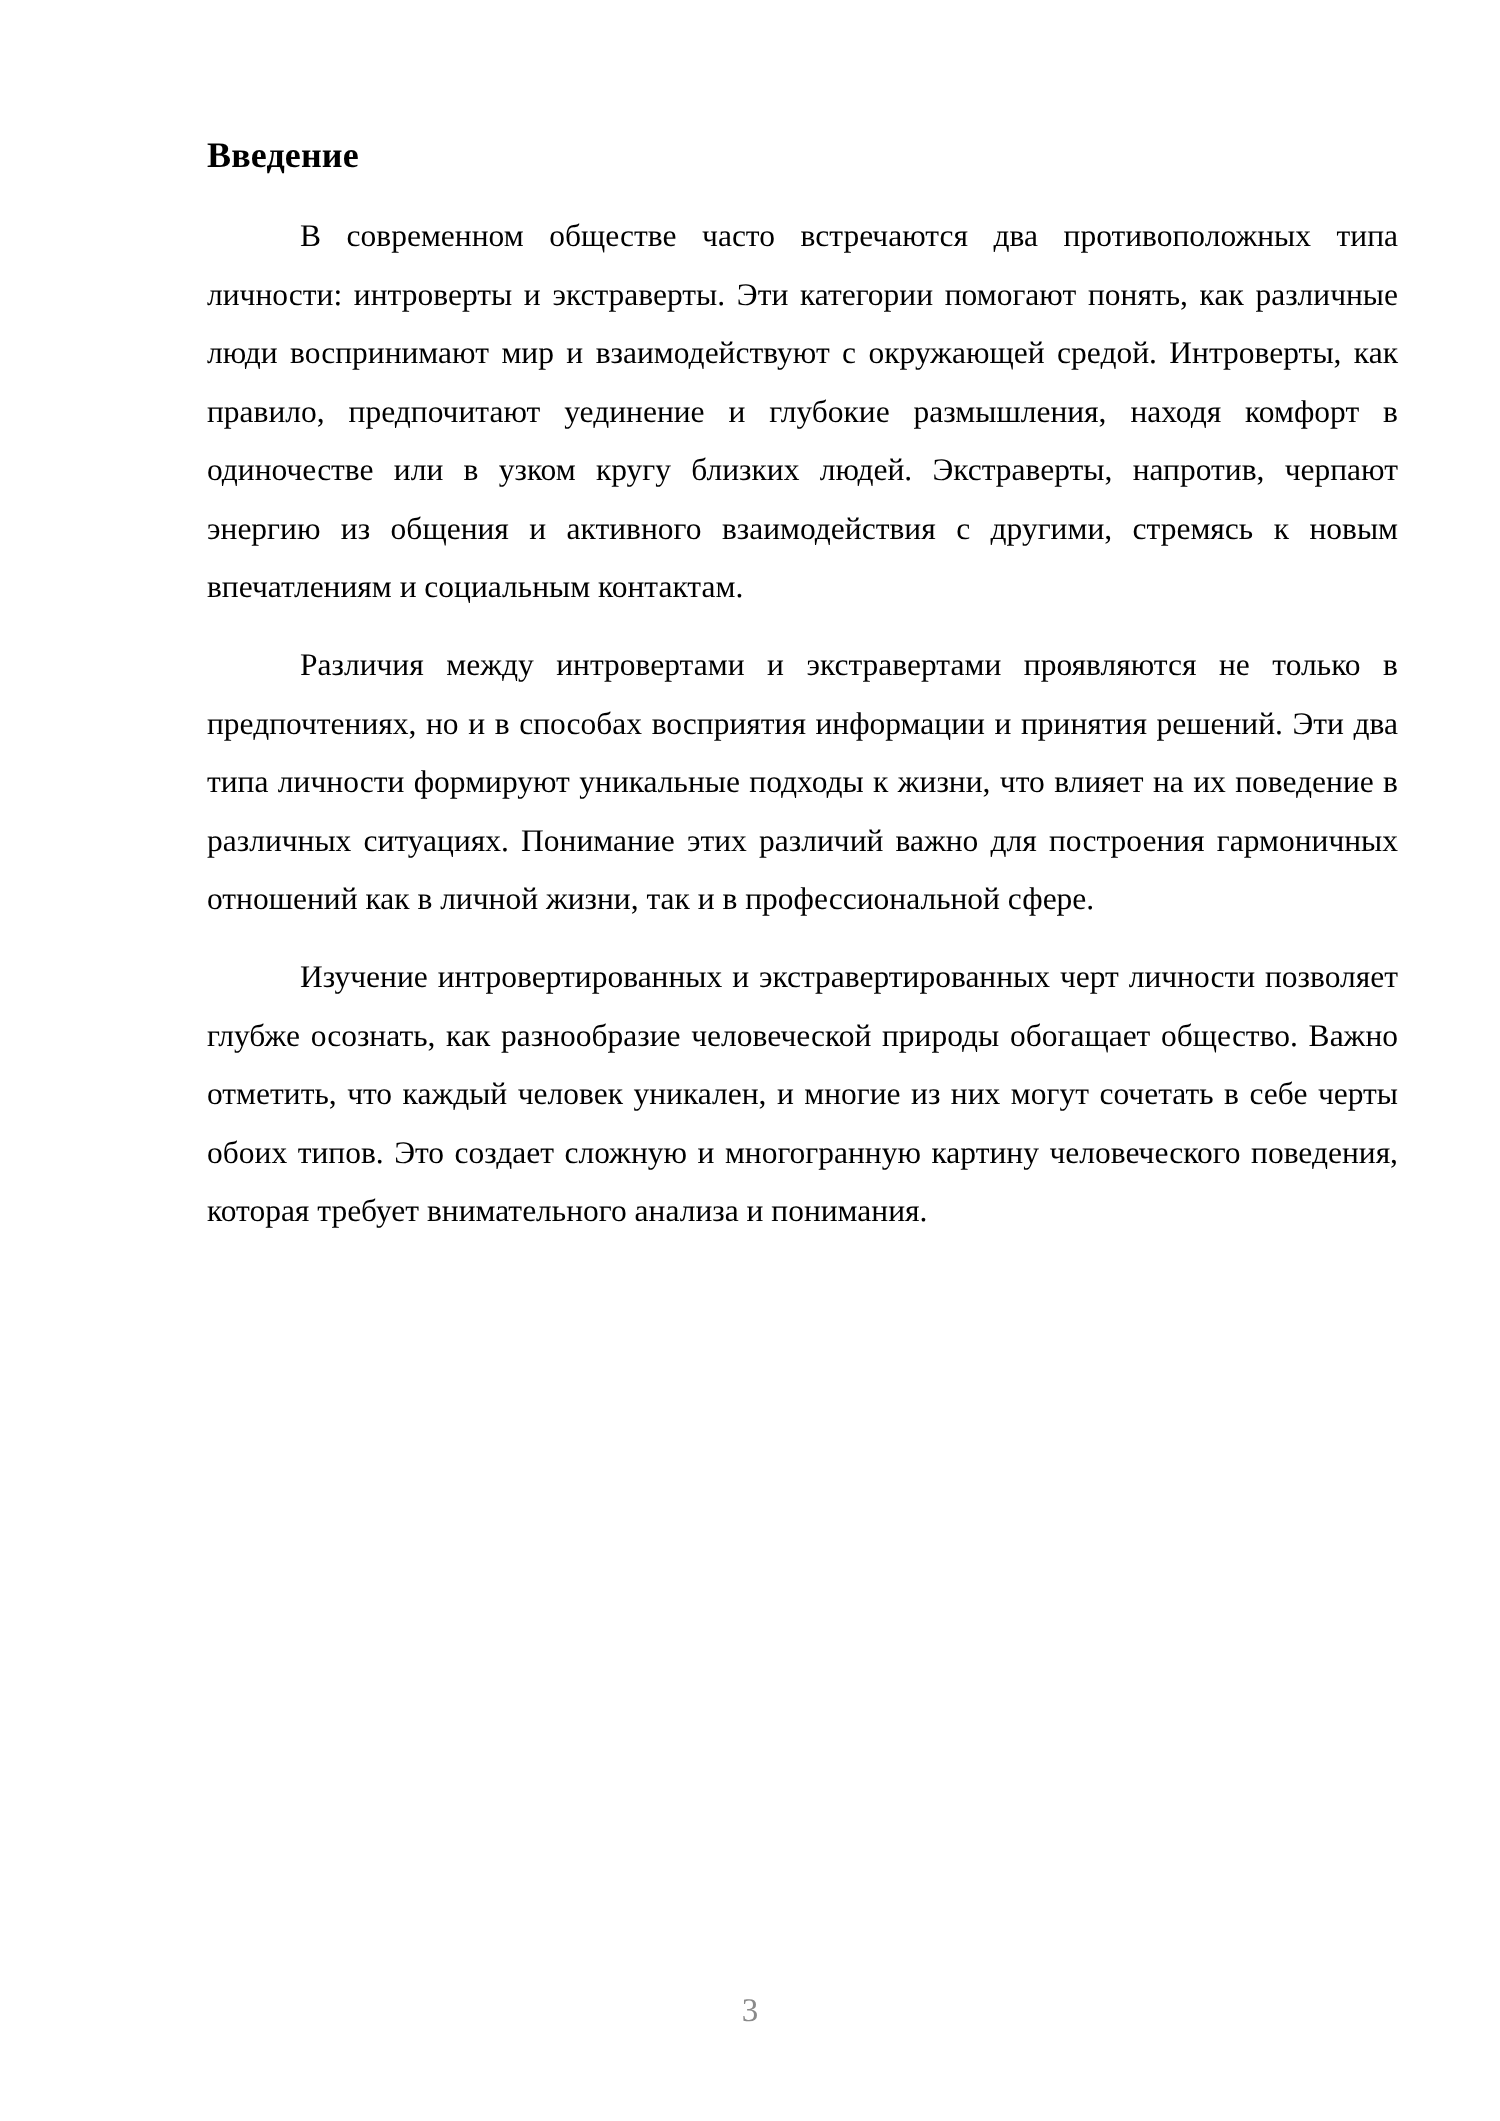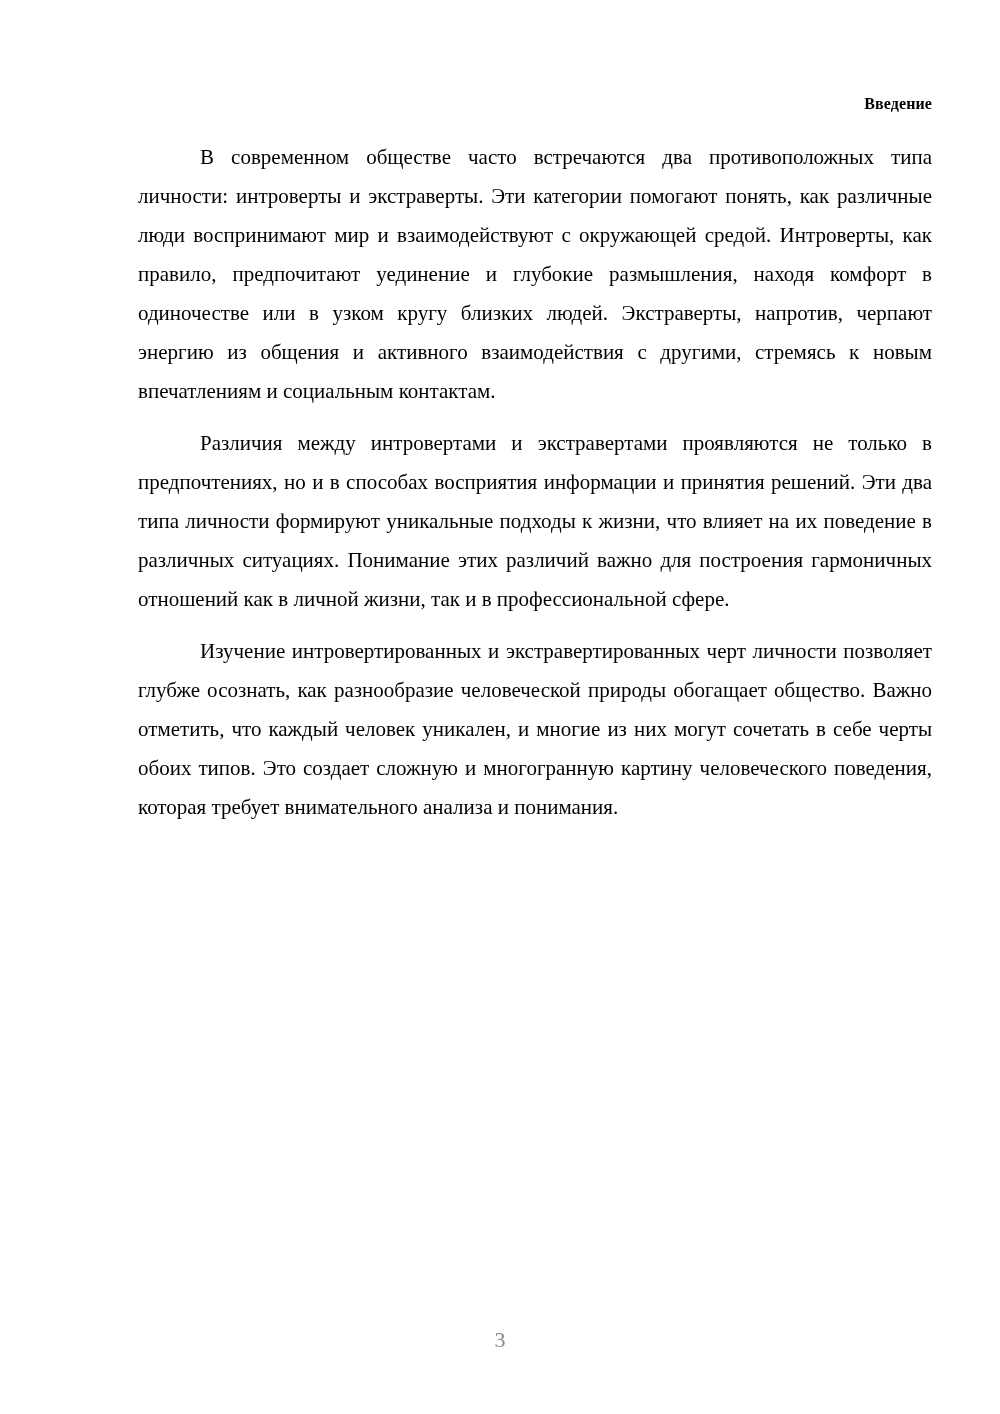--- a/index.html
+++ b/index.html
@@ -24,22 +24,22 @@
   }
 
   .content {
     position: absolute;
     left: 138px;
     top: 88px;
     width: 794px;
   }
 
   .doc-heading {
-    text-align: right;
-    font-size: 16px;
+    text-align: left;
+    font-size: 24px;
     font-weight: bold;
     line-height: 32px;
     margin: 0 0 18px 0;
     letter-spacing: 0.1px;
   }
 
   .doc-paragraph {
     font-size: 21px;
     line-height: 39px;
     text-align: justify;

